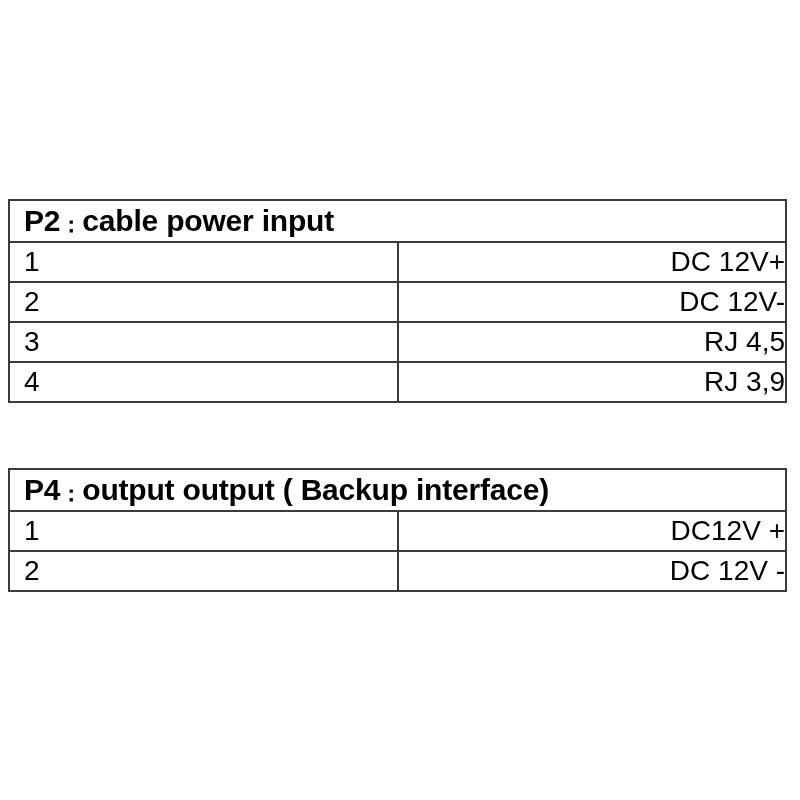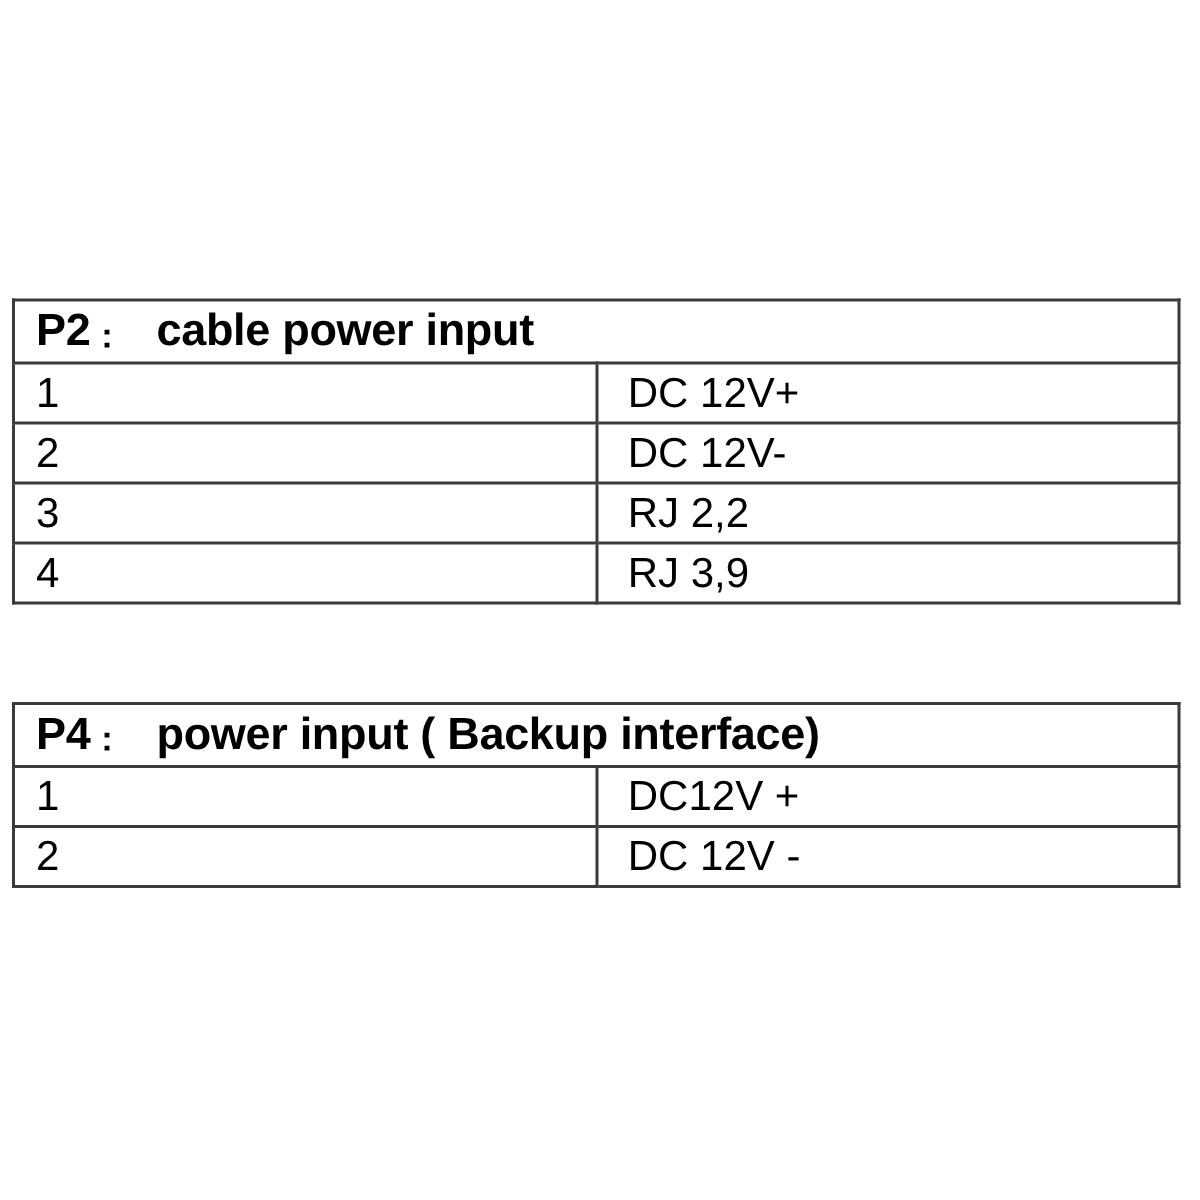--- a/index.html
+++ b/index.html
@@ -49,35 +49,35 @@
   .hdr-colon {
     display: inline-block;
     font-size: 22px;
     vertical-align: baseline;
     position: relative;
     top: 1px;
     letter-spacing: 0;
   }
   .hdr-title {
     display: inline-block;
-    margin-left: 22px;
   }
 
   
   .data-row td {
     height: 38px;
     font-size: 28px;
     font-weight: normal;
   }
   .col-pin {
     width: 127px;
     padding-left: 14px !important;
   }
   .col-value {
     padding-left: 20px !important;
+    text-align: right;
   }
 </style>
 </head>
 <body>
 
 <table class="pinout-table" id="table-p2">
   <tbody>
     <tr class="header-row">
       <td colspan="2">
         <span class="hdr-code">P2</span><span class="hdr-colon">：</span><span class="hdr-title">cable power input</span>
@@ -86,34 +86,34 @@
     <tr class="data-row">
       <td class="col-pin">1</td>
       <td class="col-value">DC 12V+</td>
     </tr>
     <tr class="data-row">
       <td class="col-pin">2</td>
       <td class="col-value">DC 12V-</td>
     </tr>
     <tr class="data-row">
       <td class="col-pin">3</td>
-      <td class="col-value">RJ 2,2</td>
+      <td class="col-value">RJ 4,5</td>
     </tr>
     <tr class="data-row">
       <td class="col-pin">4</td>
       <td class="col-value">RJ 3,9</td>
     </tr>
   </tbody>
 </table>
 
 <table class="pinout-table" id="table-p4">
   <tbody>
     <tr class="header-row">
       <td colspan="2">
-        <span class="hdr-code">P4</span><span class="hdr-colon">：</span><span class="hdr-title">power input ( Backup interface)</span>
+        <span class="hdr-code">P4</span><span class="hdr-colon">：</span><span class="hdr-title">output output ( Backup interface)</span>
       </td>
     </tr>
     <tr class="data-row">
       <td class="col-pin">1</td>
       <td class="col-value">DC12V +</td>
     </tr>
     <tr class="data-row">
       <td class="col-pin">2</td>
       <td class="col-value">DC 12V -</td>
     </tr>

